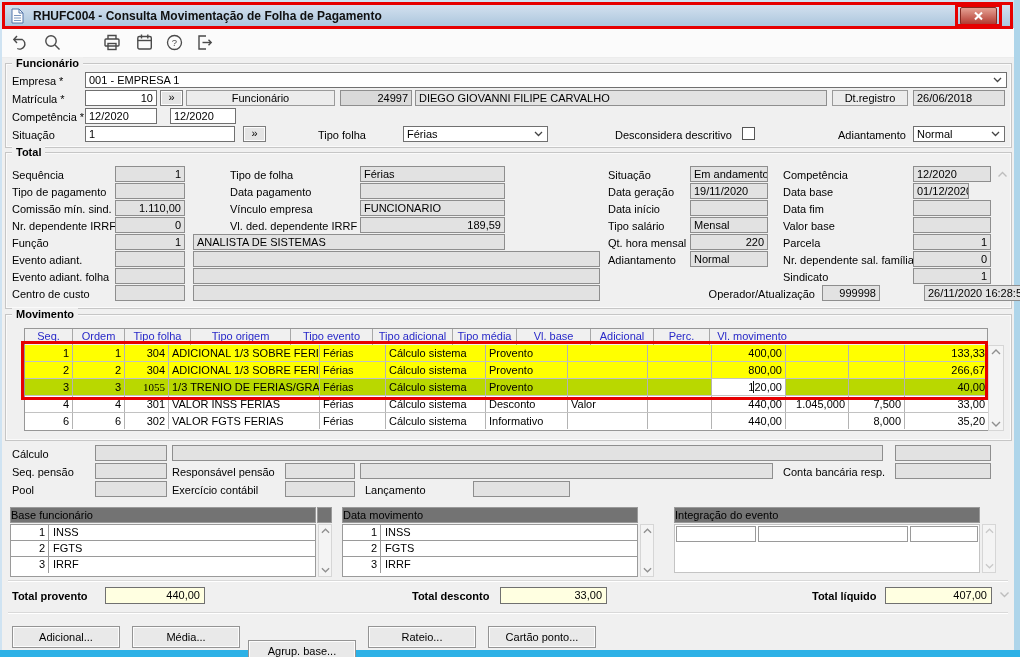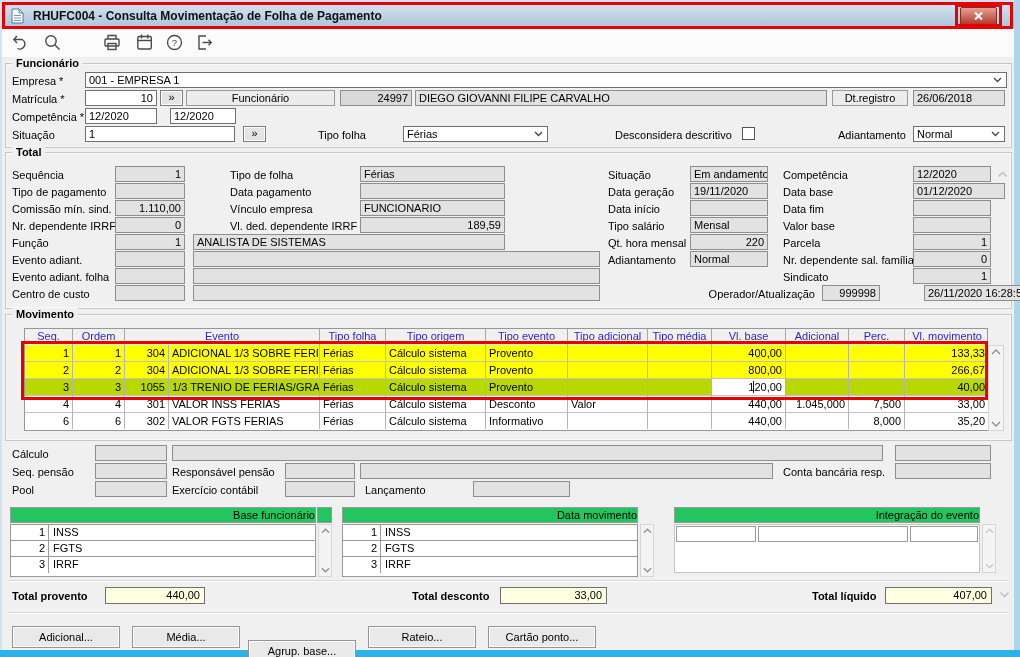--- a/index.html
+++ b/index.html
@@ -33,21 +33,21 @@
   #movBody{position:absolute;left:24px;top:345px;width:964px;border-left:1px solid #979797;border-bottom:1px solid #979797}
   .mrow{display:flex;height:17px;background:#fff;border-bottom:1px solid #c2c2c2}
   .mrow:last-child{border-bottom:none}
   .mrow.hl-yellow{background:#ffff00}
   .mrow.hl-green{background:#b9d800}
   .mc{flex:none;border-right:1px solid #b3b3b3;padding:0 3px;line-height:16px;overflow:hidden;white-space:nowrap;height:16px}
   .cell-edit{background:#fff;position:relative}
   .cell-edit::after{content:"";position:absolute;left:56%;top:2px;bottom:2px;width:1px;background:#111}
   .scroll{position:absolute;background:#f4f4f4;border:1px solid #d6d6d6;display:flex;flex-direction:column;justify-content:space-between;align-items:center;padding:3px 0}
   
-  .lheader{position:absolute;height:16px;background:#22c55e;border:1px solid #9a9a9a;text-align:right;line-height:14px}
+  .lheader{position:absolute;height:16px;background:#737373;border:1px solid #9a9a9a;text-align:left;line-height:14px}
   .lbody{position:absolute;background:#fff;border:1px solid #9a9a9a}
   .lrow{display:flex;height:16px;border-bottom:1px solid #9a9a9a;background:#fff}
   .lrow:last-child{border-bottom:none}
   .lnum{width:38px;border-right:1px solid #9a9a9a;text-align:right;padding:0 3px;line-height:15px;flex:none}
   .lname{flex:1;padding:0 4px;line-height:15px}
   .cellbox{position:absolute;height:16px;background:#fff;border:1px solid #9a9a9a}
   .total-fld{position:absolute;height:17px;background:#ffffe1;border:1px solid #707070;text-align:right;padding:0 4px;line-height:15px;font-size:11px}
   .btn{position:absolute;width:108px;height:22px;background:#e9e9e9;border:1px solid #949494;text-align:center;line-height:20px;box-shadow:inset 0 0 0 1px #fcfcfc}
   .divline{position:absolute;height:1px;background:#d9d9d9;box-shadow:0 1px 0 #fff}
 </style>
@@ -182,21 +182,21 @@
   <span class="lbl" style="left:783px;top:168px">Competência</span>
   <div class="ro" style="left:913px;top:166px;width:78px">12/2020</div>
 
   <span class="lbl" style="left:12px;top:185px">Tipo de pagamento</span>
   <div class="ro" style="left:115px;top:183px;width:70px"></div>
   <span class="lbl" style="left:230px;top:185px">Data pagamento</span>
   <div class="ro" style="left:360px;top:183px;width:145px"></div>
   <span class="lbl" style="left:608px;top:185px">Data geração</span>
   <div class="ro" style="left:690px;top:183px;width:78px">19/11/2020</div>
   <span class="lbl" style="left:783px;top:185px">Data base</span>
-  <div class="ro" style="left:913px;top:183px;width:92px">01/12/2020</div>
+  <div class="ro" style="left:913px;top:183px;width:56px">01/12/2020</div>
 
   <span class="lbl" style="left:12px;top:202px">Comissão mín. sind.</span>
   <div class="ro r" style="left:115px;top:200px;width:70px">1.110,00</div>
   <span class="lbl" style="left:230px;top:202px">Vínculo empresa</span>
   <div class="ro" style="left:360px;top:200px;width:145px">FUNCIONARIO</div>
   <span class="lbl" style="left:608px;top:202px">Data início</span>
   <div class="ro" style="left:690px;top:200px;width:78px"></div>
   <span class="lbl" style="left:783px;top:202px">Data fim</span>
   <div class="ro" style="left:913px;top:200px;width:78px"></div>
 
@@ -248,21 +248,20 @@
         <path d="M1.5 1.5 L5.5 5.5 L9.5 1.5" fill="none" stroke="#bdbdbd" stroke-width="1.4"></path>
       </svg>
   </span>
 
   <div class="gb" style="left:5px;top:314px;width:1007px;height:127px"></div>
   <span class="gb-legend" style="left:12px;top:308px">Movimento</span>
 
   <div id="movHeader">
       <span class="mh" style="width: 48px;">Seq.</span>
       <span class="mh" style="width: 52px;">Ordem</span>
-      <span class="mh" style="width: 195px;">Evento</span>
       <span class="mh" style="width: 66px;">Tipo folha</span>
       <span class="mh" style="width: 100px;">Tipo origem</span>
       <span class="mh" style="width: 82px;">Tipo evento</span>
       <span class="mh" style="width: 80px;">Tipo adicional</span>
       <span class="mh" style="width: 64px;">Tipo média</span>
       <span class="mh" style="width: 74px;">Vl. base</span>
       <span class="mh" style="width: 63px;">Adicional</span>
       <span class="mh" style="width: 56px;">Perc.</span>
       <span class="mh" style="width: 84px;">Vl. movimento</span>
     </div>
@@ -293,21 +292,21 @@
         <span class="mc" style="width: 80px;"></span>
         <span class="mc" style="width: 64px;"></span>
         <span class="mc r" style="width: 74px;">800,00</span>
         <span class="mc r" style="width: 63px;"></span>
         <span class="mc r" style="width: 56px;"></span>
         <span class="mc r" style="width: 84px;">266,67</span>
       </div>
       <div class="mrow hl-green">
         <span class="mc r" style="width: 48px;">3</span>
         <span class="mc r" style="width: 52px;">3</span>
-        <span class="mc r" style="width: 44px;">1055</span>
+        <span class="mc r" style="width: 44px; font-family: Liberation Serif, serif;">1055</span>
         <span class="mc" style="width: 151px;">1/3 TRENIO DE FERIAS/GRATIFICAC</span>
         <span class="mc" style="width: 66px;">Férias</span>
         <span class="mc" style="width: 100px;">Cálculo sistema</span>
         <span class="mc" style="width: 82px;">Provento</span>
         <span class="mc" style="width: 80px;"></span>
         <span class="mc" style="width: 64px;"></span>
         <span class="mc r cell-edit" style="width: 74px;">120,00</span>
         <span class="mc r" style="width: 63px;"></span>
         <span class="mc r" style="width: 56px;"></span>
         <span class="mc r" style="width: 84px;">40,00</span>

